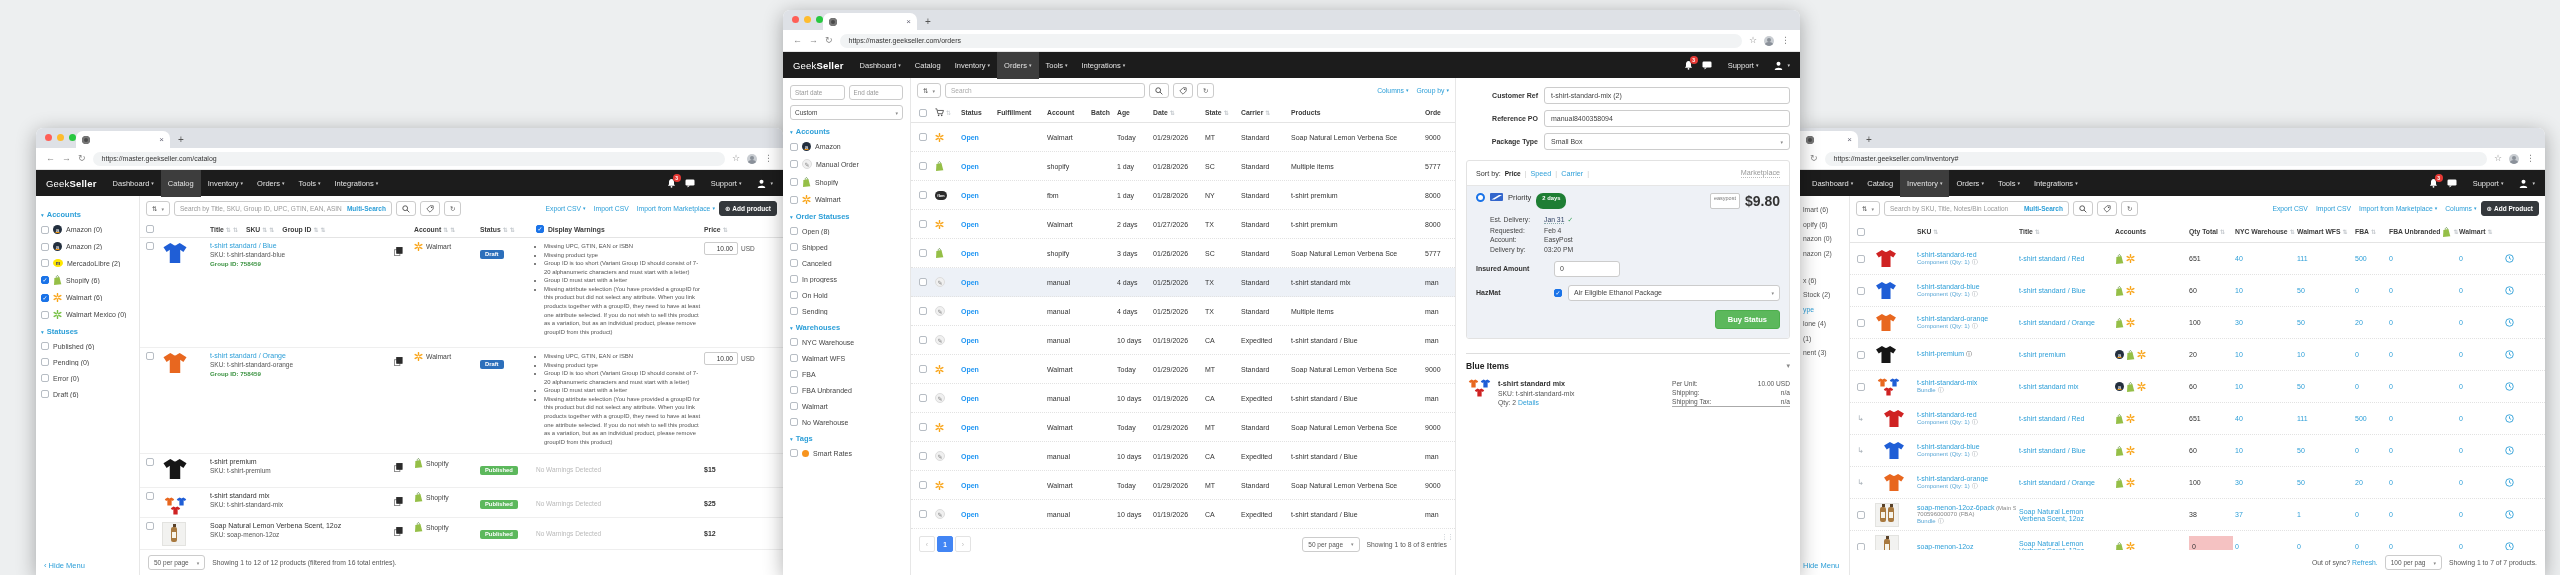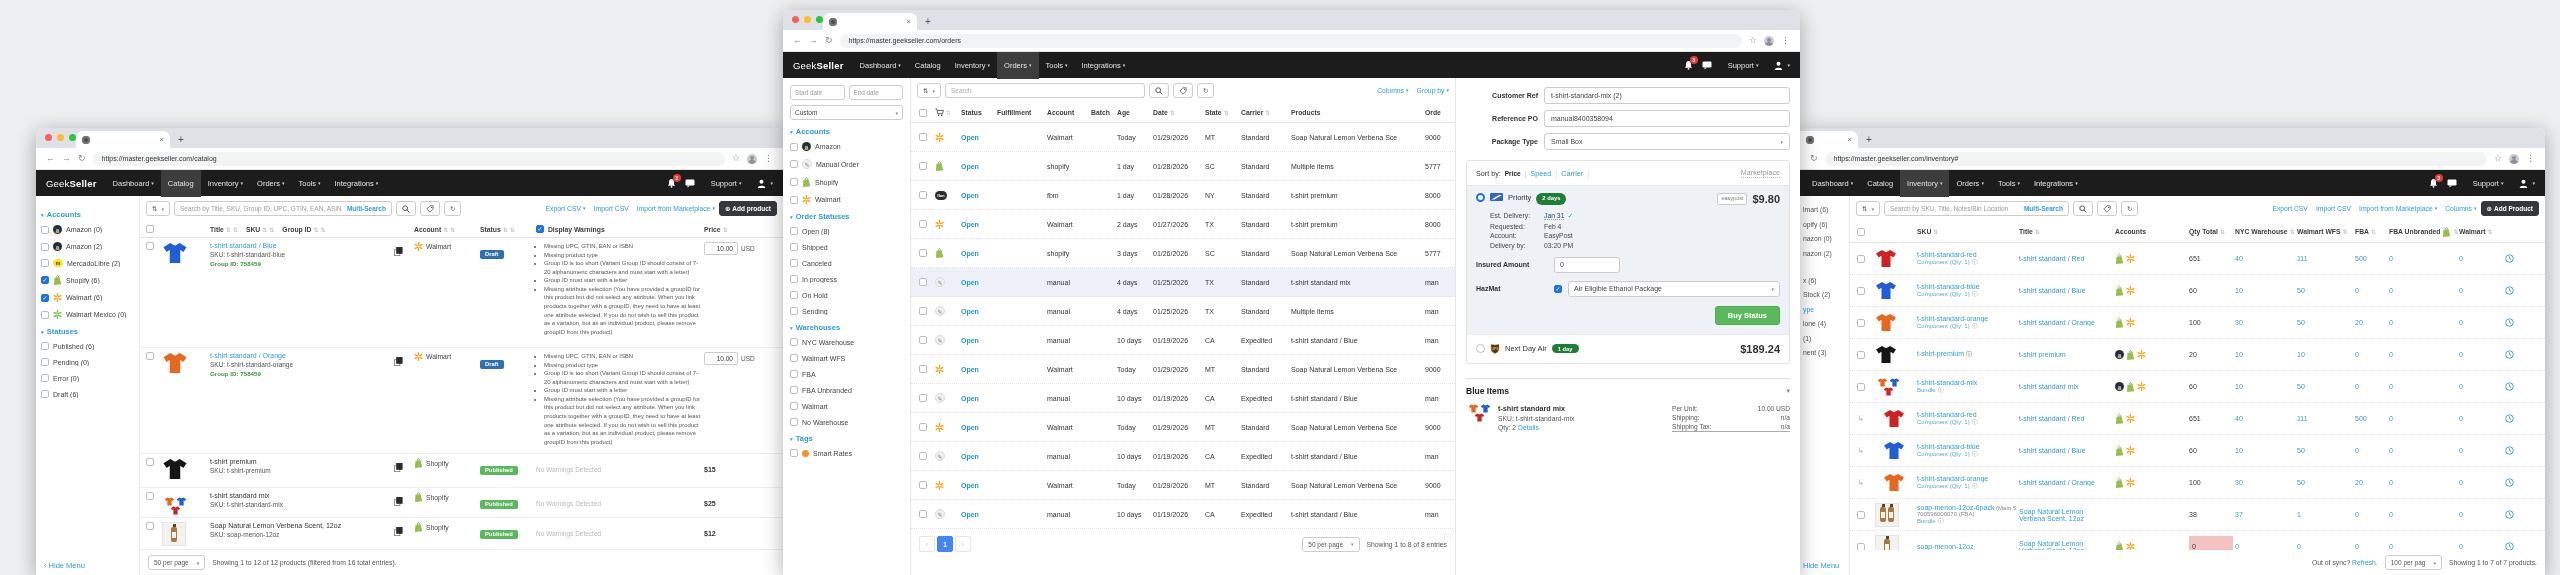--- a/index.html
+++ b/index.html
@@ -124,21 +124,21 @@
 .rate-sort{display:flex;align-items:center;gap:4px;padding:7px 9px;font-size:7.2px}
 .rate-sort .opt{color:#2d9fd8}
 .rate-sort .opt.cur{color:#222;font-weight:bold}
 .rate-sort .sep{color:#ccc}
 .disclaimer{margin-left:auto;color:#999;border-bottom:1px dotted #bbb}
 .rate-selected{background:#eef1f6;padding:7px 9px 9px;border-top:1px solid #e6e6e6}
 .rate-line{display:flex;gap:5px}
 .rate-name{font-size:7.5px;color:#333}
 .spacer{flex:1}
 .via-chip{border:1px solid #c9c9c9;border-radius:2px;font-size:5.5px;color:#777;padding:1px 3px;background:#fff}
-.rate-price{font-size:11px;font-weight:bold}
+.rate-price{font-size:14px;font-weight:bold}
 .est{display:grid;grid-template-columns:54px 1fr;row-gap:2.5px;margin:7px 0 0 14px;font-size:6.8px;color:#444}
 .est .dotted{border-bottom:1px dotted #8aa;color:#346}
 .est .chk{color:#2e9e4f;font-weight:bold;margin-left:3px}
 .fline{display:flex;align-items:center;gap:6px;margin-top:8px}
 .fline label{width:72px;font-weight:bold;font-size:7px;flex:none}
 .fline .inp{border:1px solid #ccc;border-radius:3px;height:16px;background:#fff;display:flex;align-items:center;padding:0 5px;color:#444}
 .buy-row{display:flex;justify-content:flex-end;margin-top:9px}
 .btn-green{background:#5cb85c;border:1px solid #4cae4c;color:#fff;border-radius:3px;font-size:7.5px;font-weight:bold;padding:4px 12px}
 .rate-opt{display:flex;align-items:center;gap:5px;padding:8px 9px;border-top:1px solid #ececec}
 .oi-sec{margin-top:14px;border-top:1px solid #ddd;padding-top:7px}
@@ -1114,31 +1114,20 @@
               <span class="inp sel" style="flex:1;justify-content:space-between">
                 <span>Air Eligible Ethanol Package</span>
                 <span class="caret" style="color:#888">▾</span>
               </span>
             </div>
           <div class="buy-row">
               <button class="btn-green">Buy Status</button>
             </div>
         </div>
         <div id="rateList">
-            <div class="rate-opt">
-              <span class="radio"></span>
-              <svg class="ic" width="10" height="11" viewBox="0 0 10 11">
-                <path d="M1 1.2 Q5 2.6 9 1.2 V6 Q9 9 5 10.6 Q1 9 1 6 Z" fill="#55321a" stroke="#c9a243" stroke-width="0.5"></path>
-                <text x="5" y="7" font-size="3.4" fill="#e7b53c" text-anchor="middle" font-weight="bold">UPS</text>
-              </svg>
-              <span class="rate-name">Next Day Air</span>
-              <span class="pill-days">1 day</span>
-              <span class="spacer"></span>
-              <span class="rate-price">$189.24</span>
-            </div>
           </div>
       </div>
       <div class="oi-sec">
         <div class="oi-head">
             <span>Blue Items</span>
             <span class="chev">▾</span>
           </div>
         <div class="oi-item">
           <span id="oiImg"><span class="miximg">
                 <svg width="11" height="9" viewBox="0 0 48 42">

